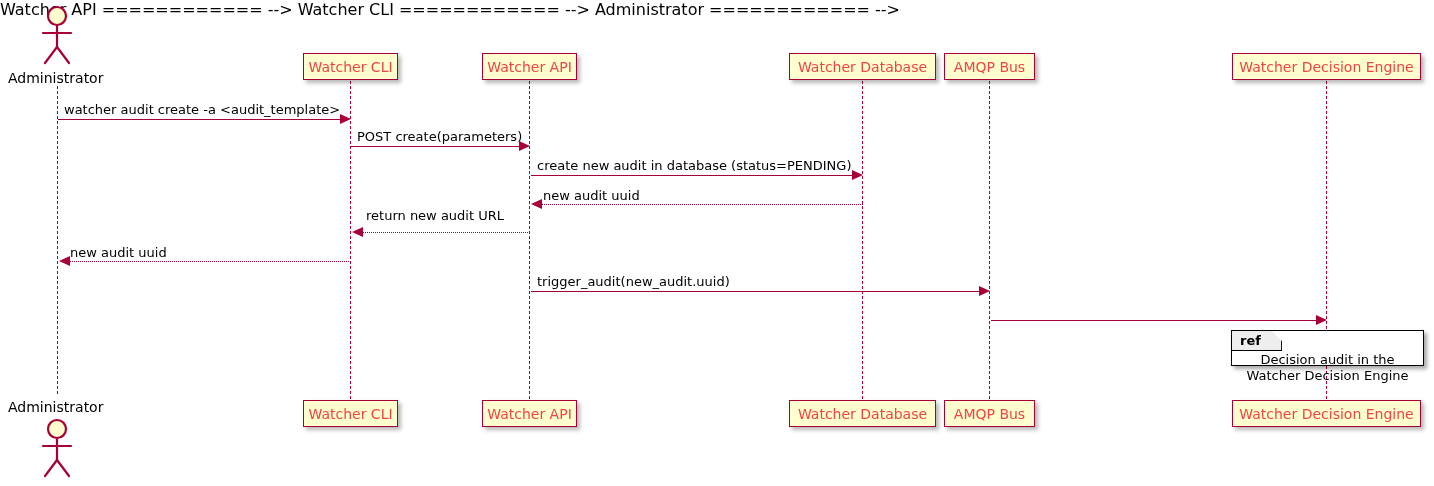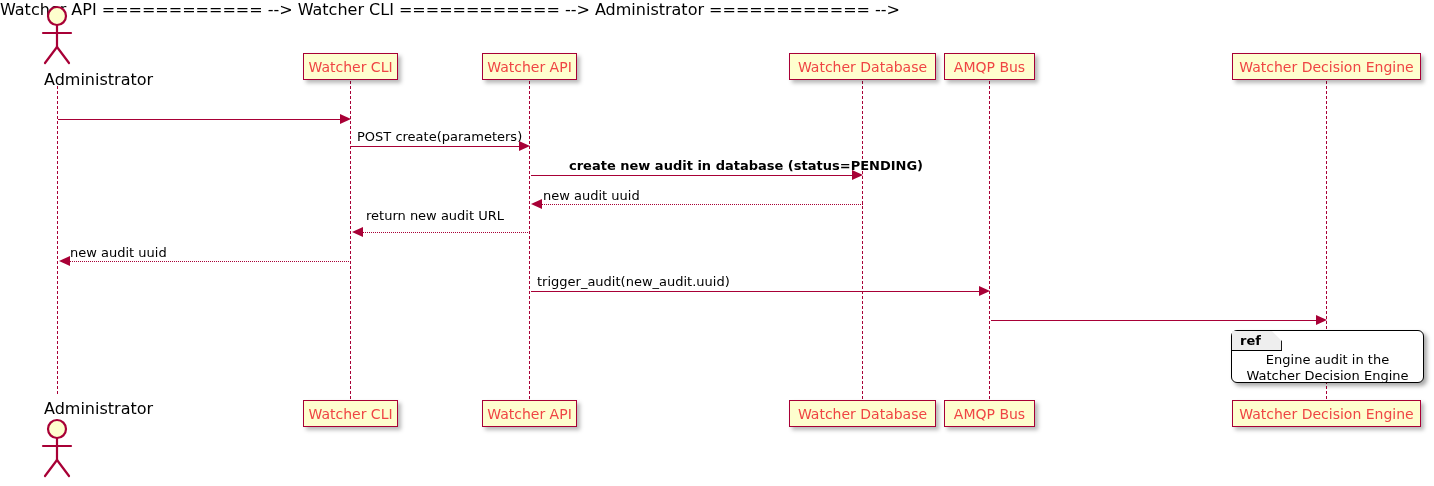--- a/index.html
+++ b/index.html
@@ -40,24 +40,23 @@
     position: absolute;
     width: 0;
     border-left: 1.5px dashed #A80036;
   }
   
   .actor-wrap {
     position: absolute;
   }
   .actor-label {
     position: absolute;
-    font-size: 16px;
+    font-size: 14px;
     color: #000000;
     white-space: nowrap;
-    margin-left: 36px;
   }
   
   .msg-line {
     position: absolute;
     height: 0;
     border-top: 1.5px solid #A80036;
   }
   .msg-line.dotted {
     border-top: 1.5px dotted #A80036;
   }
@@ -166,30 +165,31 @@
   <div class="participant" style="left:1232px; top:53px; width:189px;">Watcher Decision Engine</div>
 
   
   <div class="participant" style="left:303px; top:400px; width:95px;">Watcher CLI</div>
   <div class="participant" style="left:482px; top:400px; width:95px;">Watcher API</div>
   <div class="participant" style="left:789px; top:400px; width:147px;">Watcher Database</div>
   <div class="participant" style="left:944px; top:400px; width:91px;">AMQP Bus</div>
   <div class="participant" style="left:1232px; top:400px; width:189px;">Watcher Decision Engine</div>
 
   
+  <div class="msg-label" style="left:64px; top:103px;">watcher audit create -a &lt;audit_template&gt;</div>
   <div class="msg-line" style="left:58px; top:119px; width:285px;"></div>
   <div class="arrow-head right" style="left:340px; top:114px;"></div>
 
   
   <div class="msg-label" style="left:357px; top:130px;">POST create(parameters)</div>
   <div class="msg-line" style="left:351px; top:146px; width:171px;"></div>
   <div class="arrow-head right" style="left:519px; top:141px;"></div>
 
   
-  <div class="msg-label" style="left:569px; top:159px;font-weight:bold;">create new audit in database (status=PENDING)</div>
+  <div class="msg-label" style="left:537px; top:159px;">create new audit in database (status=PENDING)</div>
   <div class="msg-line" style="left:531px; top:175px; width:324px;"></div>
   <div class="arrow-head right" style="left:852px; top:170px;"></div>
 
    Watcher API ============ --&gt;
   <div class="msg-label" style="left:543px; top:189px;">new audit uuid</div>
   <div class="msg-line dotted" style="left:536px; top:204px; width:327px;"></div>
   <div class="arrow-head left" style="left:531px; top:199px;"></div>
 
    Watcher CLI ============ --&gt;
   <div class="msg-label" style="left:366px; top:209px;">return new audit URL</div>
@@ -204,21 +204,21 @@
   
   <div class="msg-label" style="left:537px; top:275px;">trigger_audit(new_audit.uuid)</div>
   <div class="msg-line" style="left:531px; top:291px; width:451px;"></div>
   <div class="arrow-head right" style="left:979px; top:286px;"></div>
 
   
   <div class="msg-line" style="left:991px; top:320px; width:328px;"></div>
   <div class="arrow-head right" style="left:1316px; top:315px;"></div>
 
   
-  <div class="ref-box" style="left:1231px; top:330px; width:193px; height:53px;border-radius:6px;">
+  <div class="ref-box" style="left:1231px; top:330px; width:193px; height:36px;">
     <div class="ref-tab">ref</div>
     <div class="ref-body">
-      <div>Engine audit in the</div>
+      <div>Decision audit in the</div>
       <div>Watcher Decision Engine</div>
     </div>
   </div>
 
 </div>
 
 </body></html>

